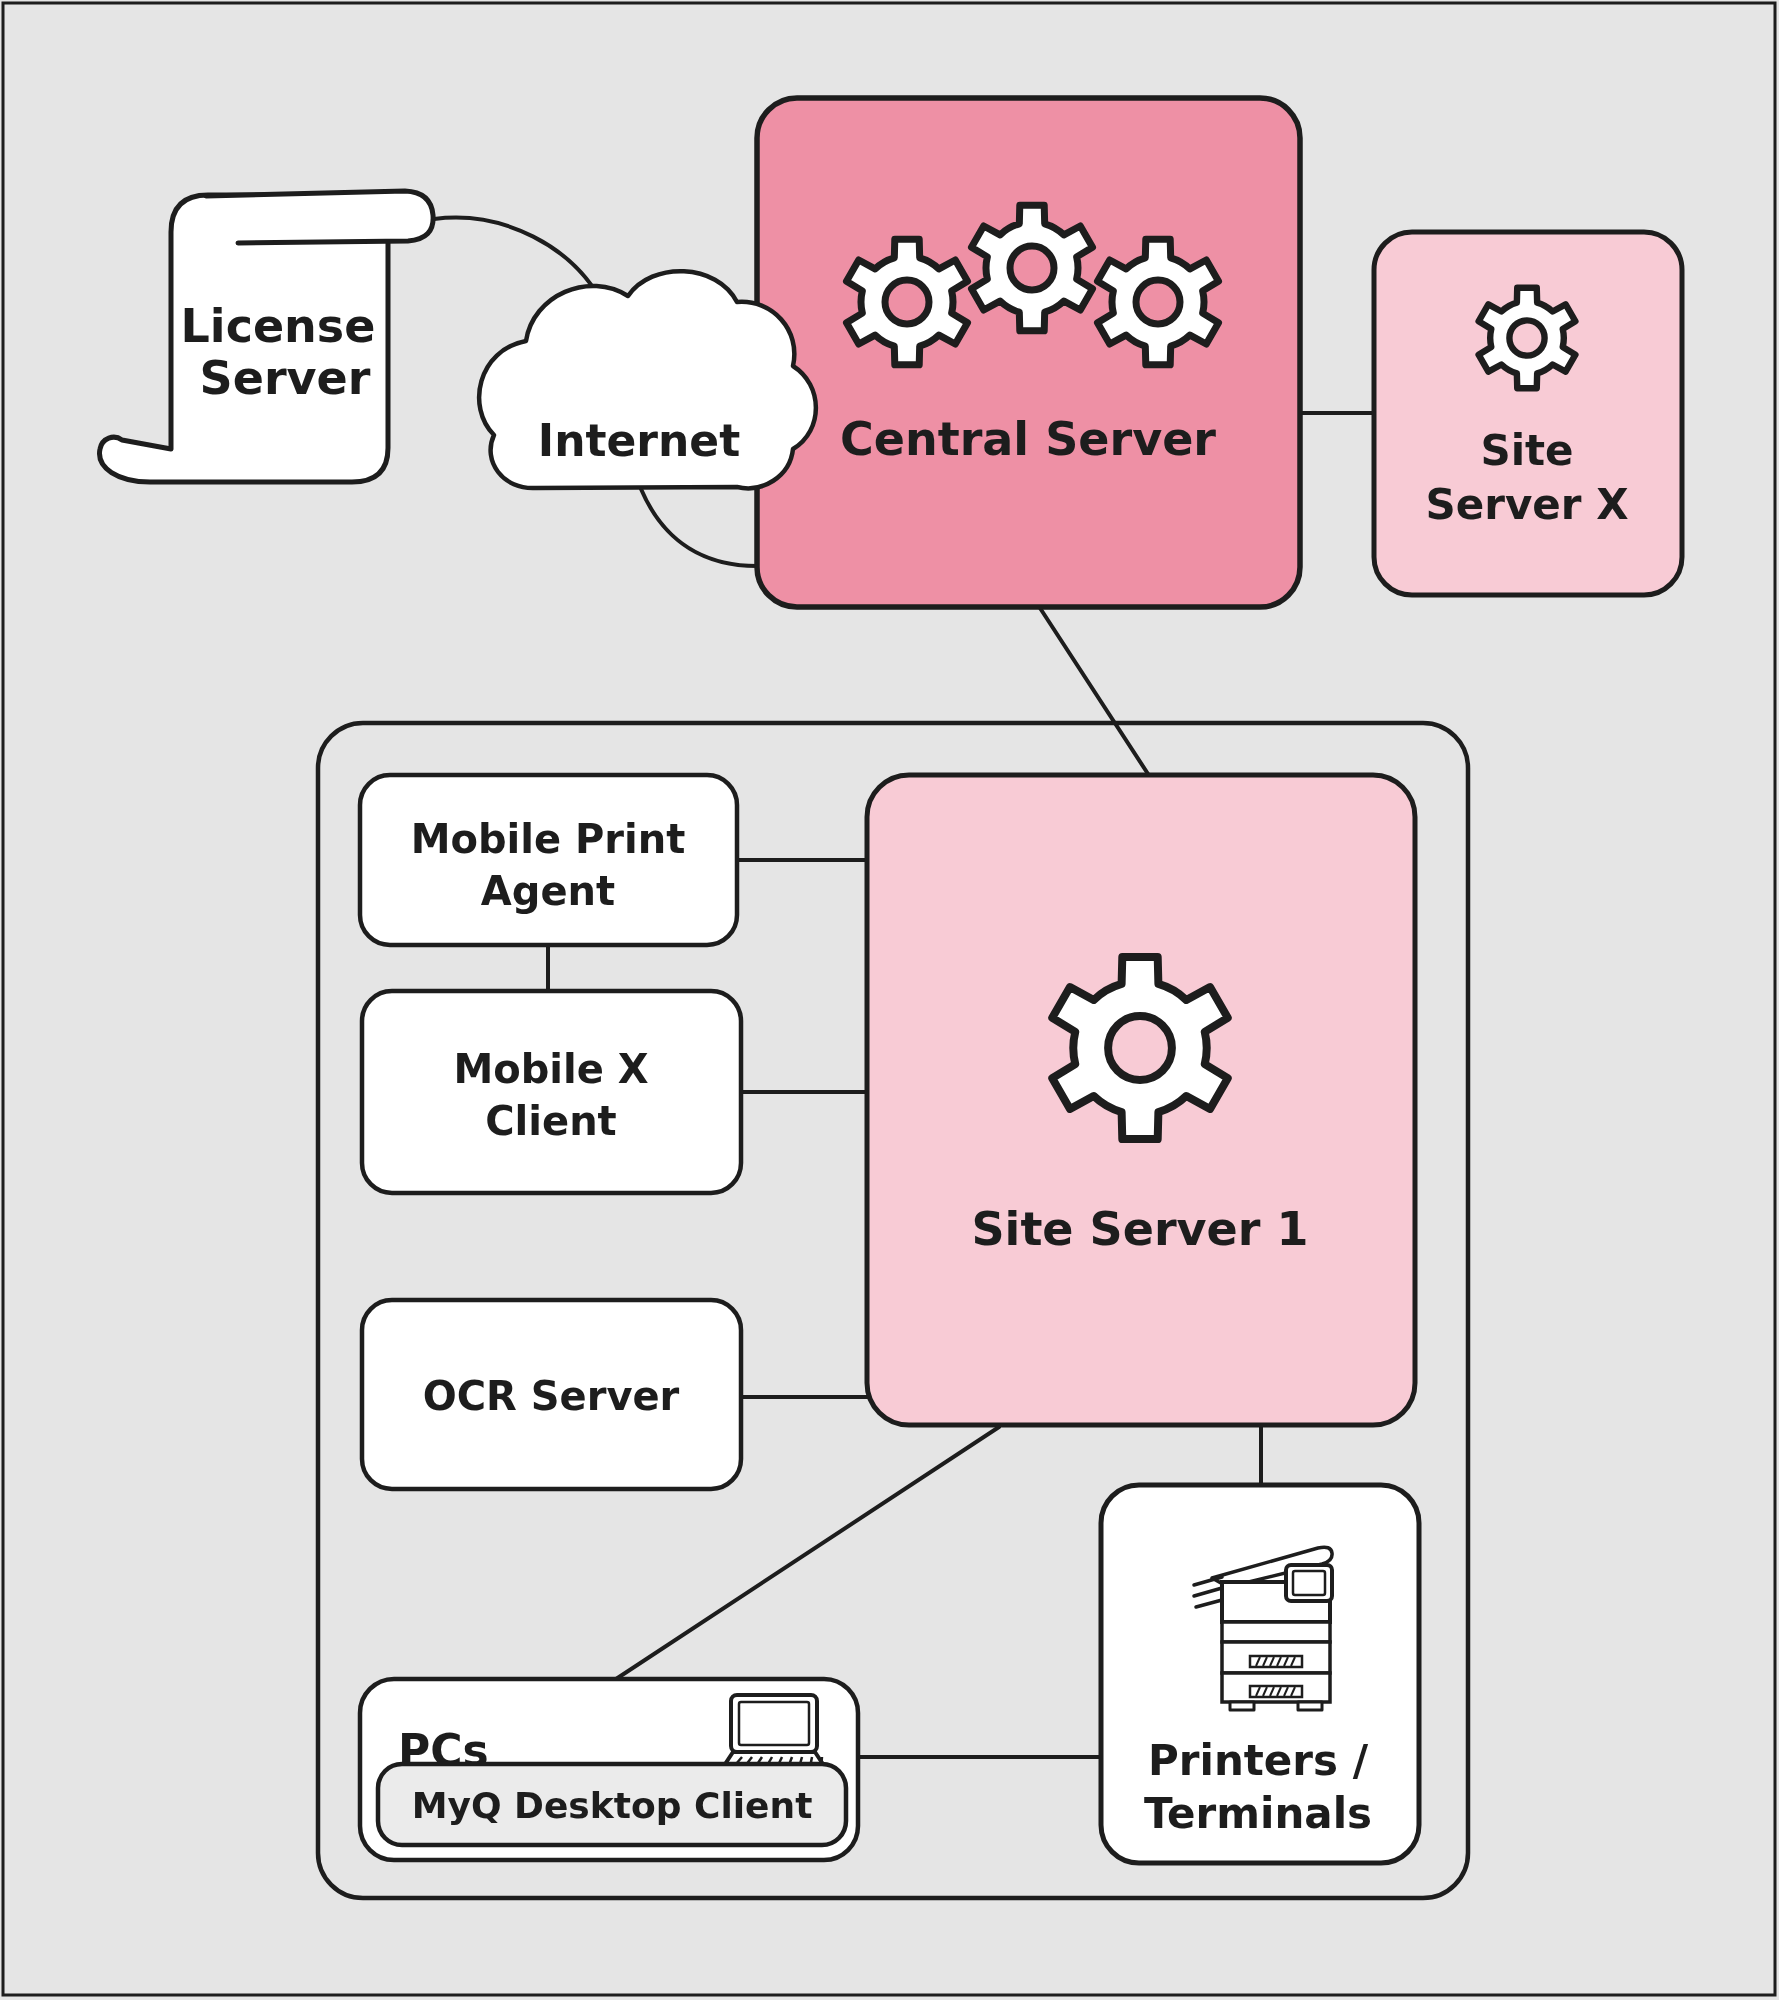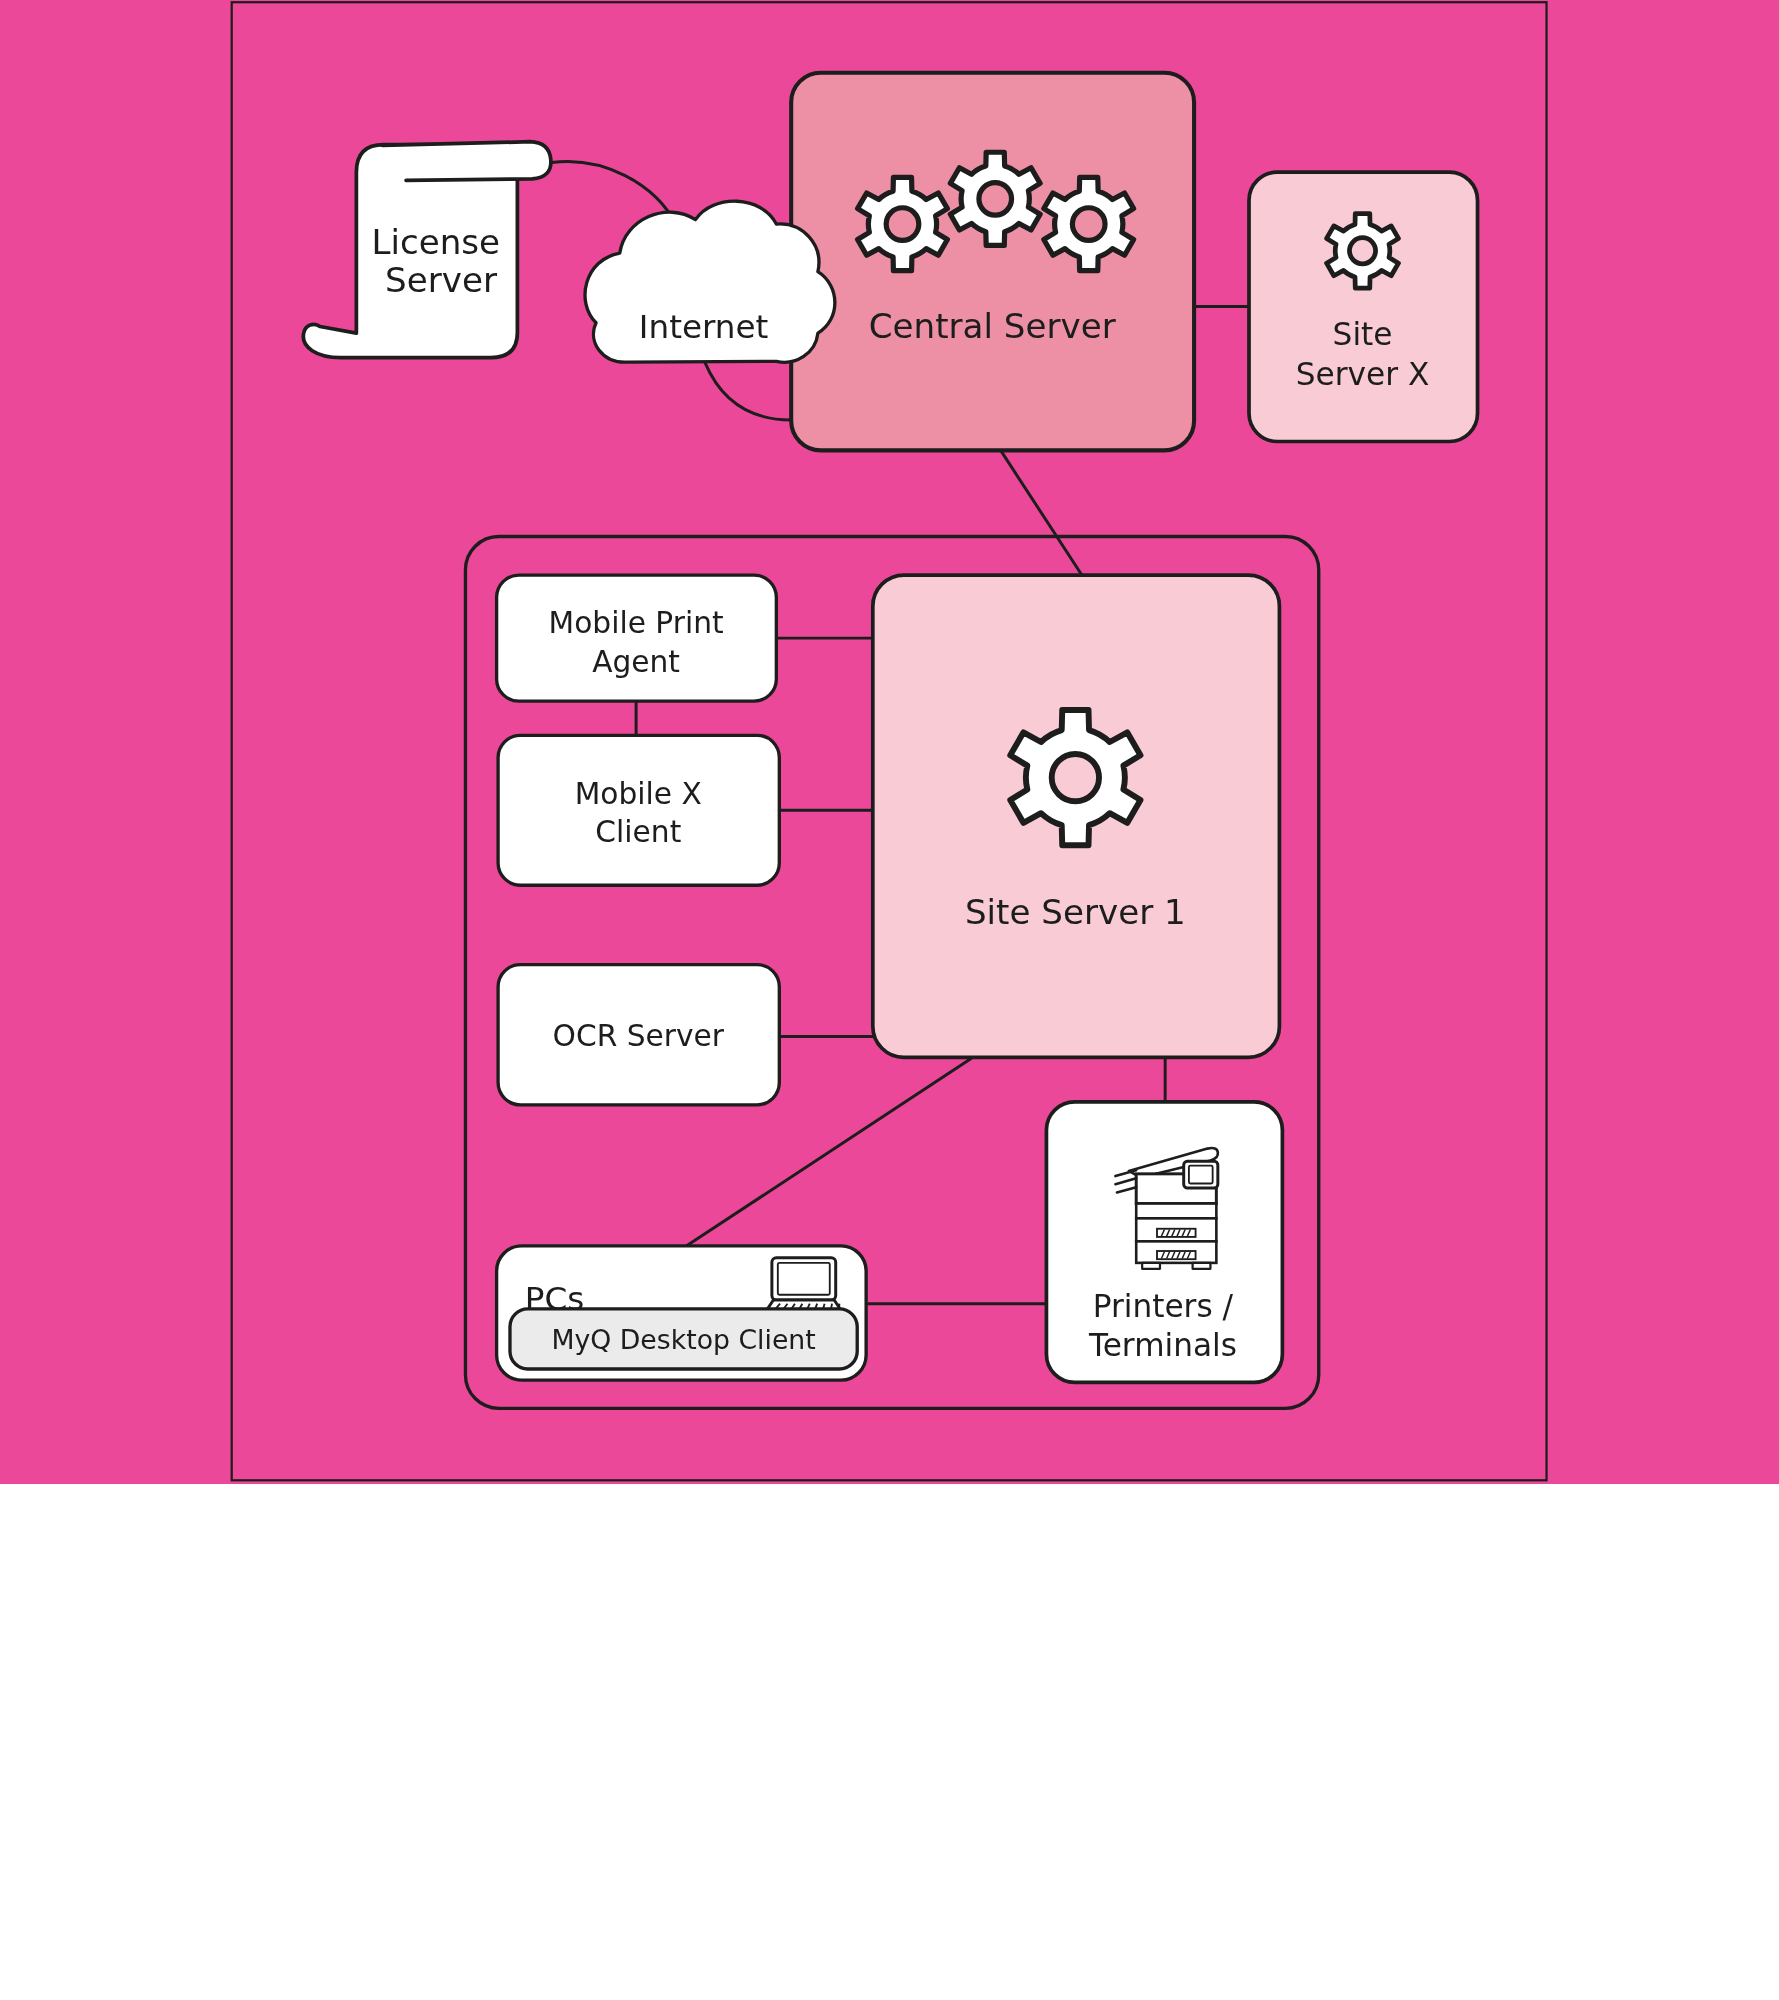--- a/index.html
+++ b/index.html
@@ -1,20 +1,21 @@
 <!DOCTYPE html>
 <html><head>
 <meta charset="utf-8">
 <style>
   html,body{margin:0;padding:0;background:#ffffff;}
   .stage{
     position:relative;
-    width:1779px;height:1484px;
-    background:#ec4899;
+    width:1779px;height:2000px;
+    background:#e5e5e5;
     font-family:"DejaVu Sans", "Liberation Sans", sans-serif;
+    font-weight:bold;
   }
   svg{display:block;width:100%;height:100%;}
   text{
     font-family:"DejaVu Sans", "Liberation Sans", sans-serif;
     fill:#1d1d1d;
   }
   .lbl{font-size:40px;}
   .lbl-lg{font-size:46px;}
   .lbl-md{font-size:42px;}
   .lbl-sm{font-size:36px;}

